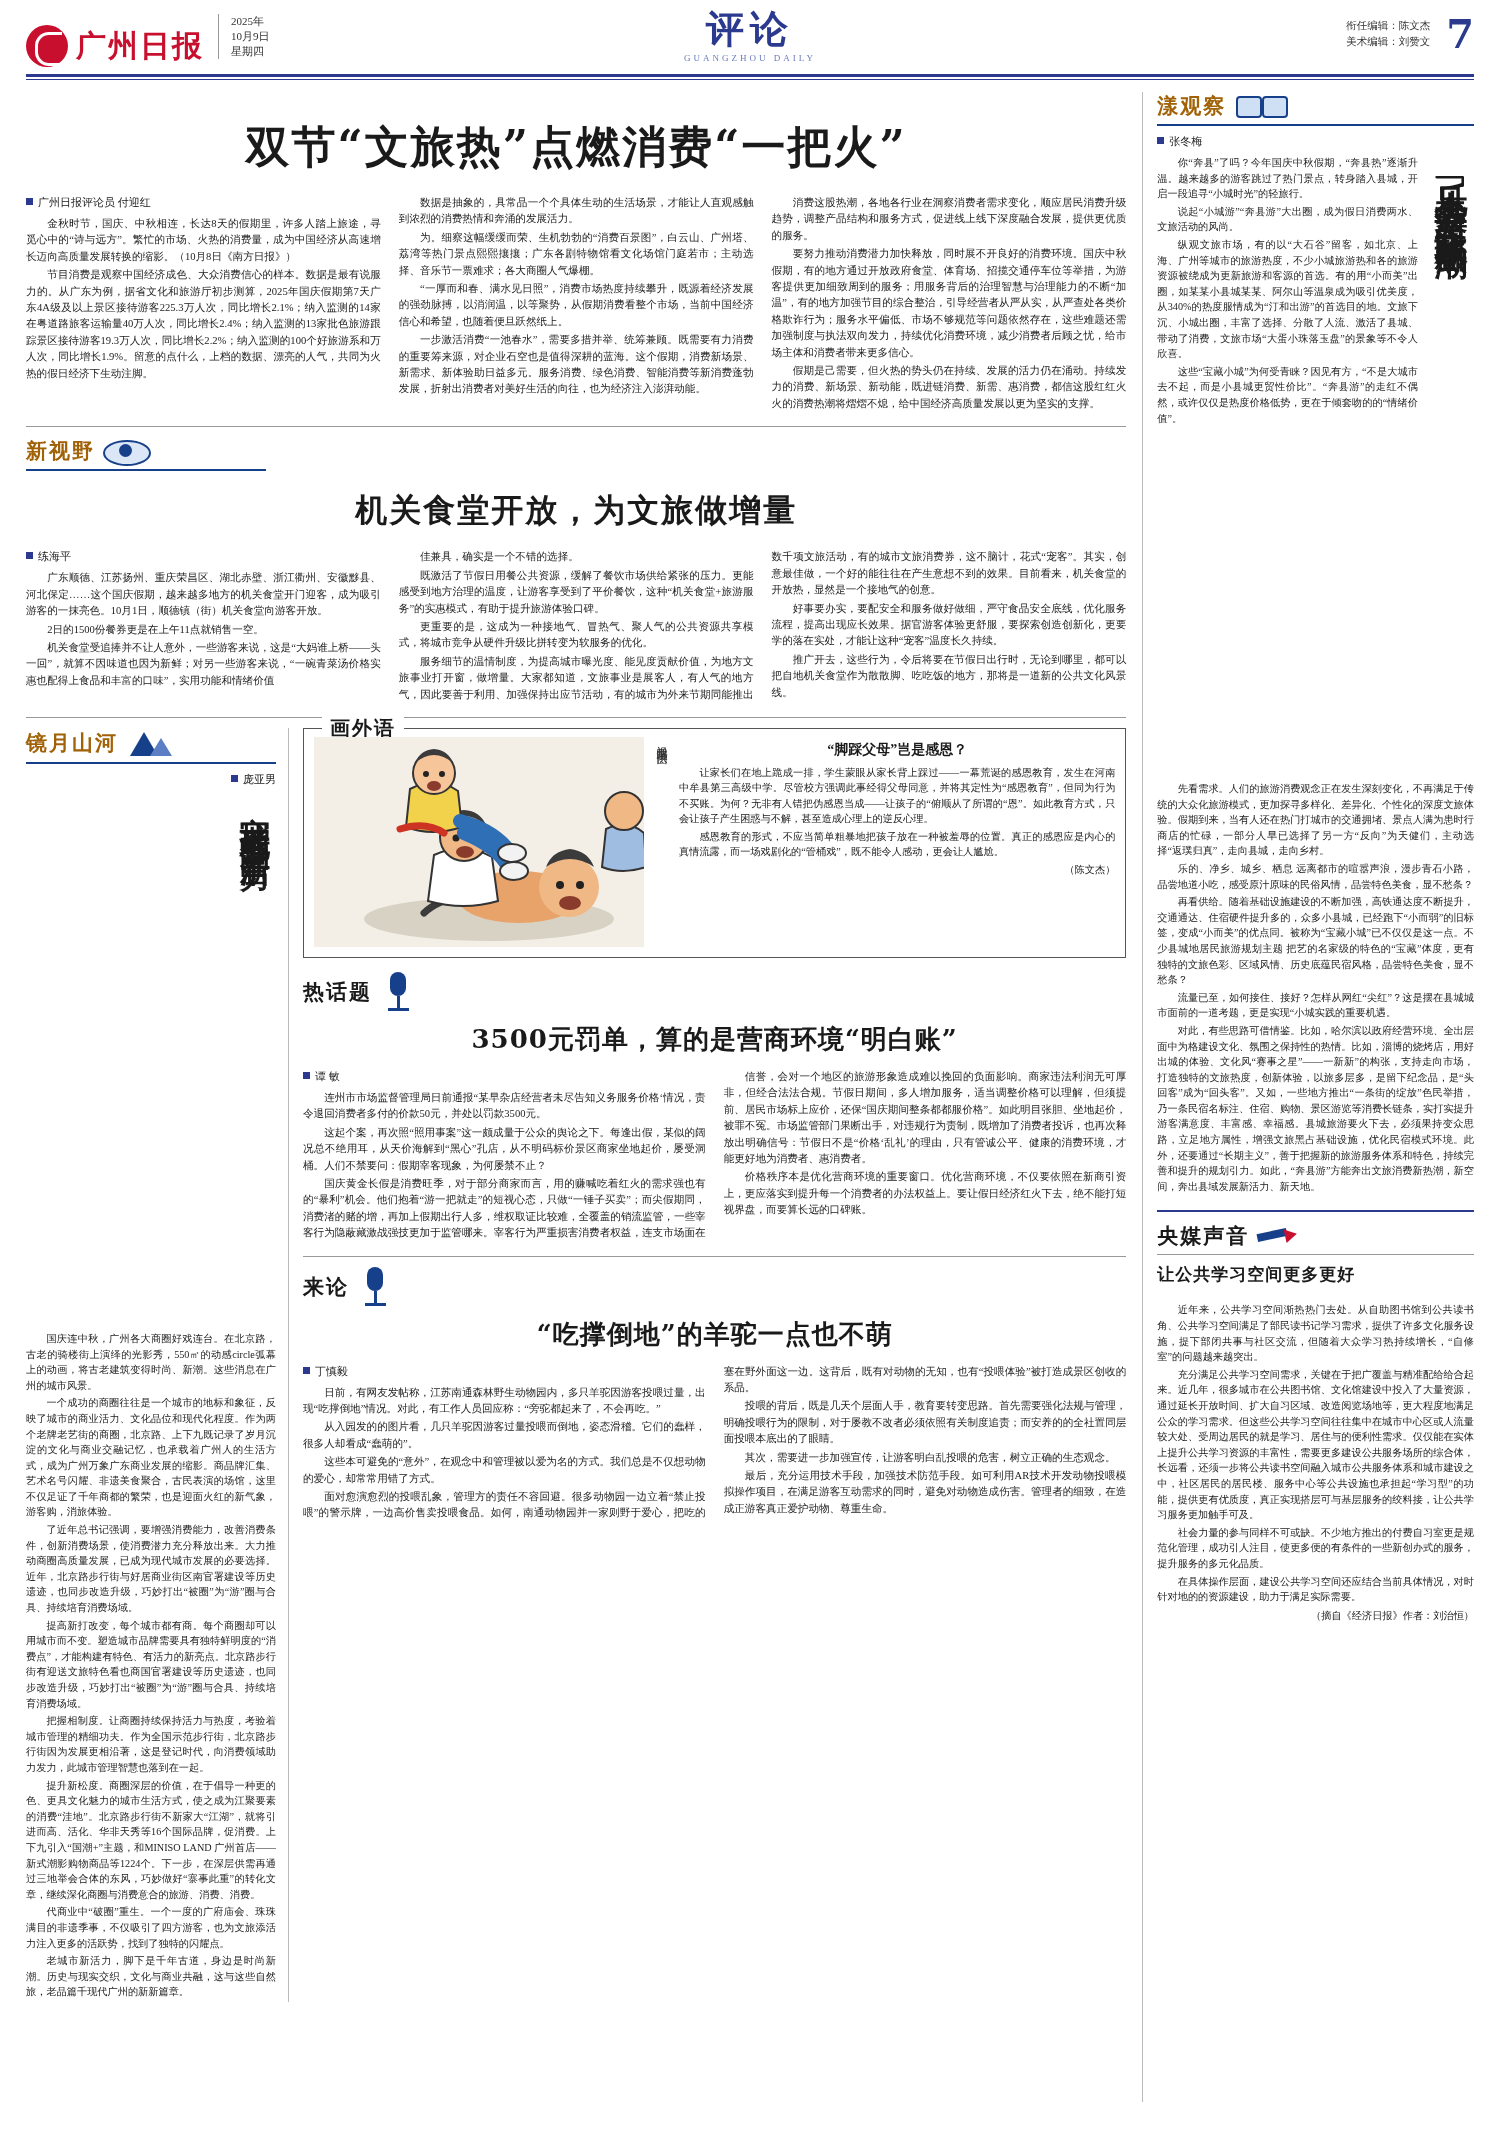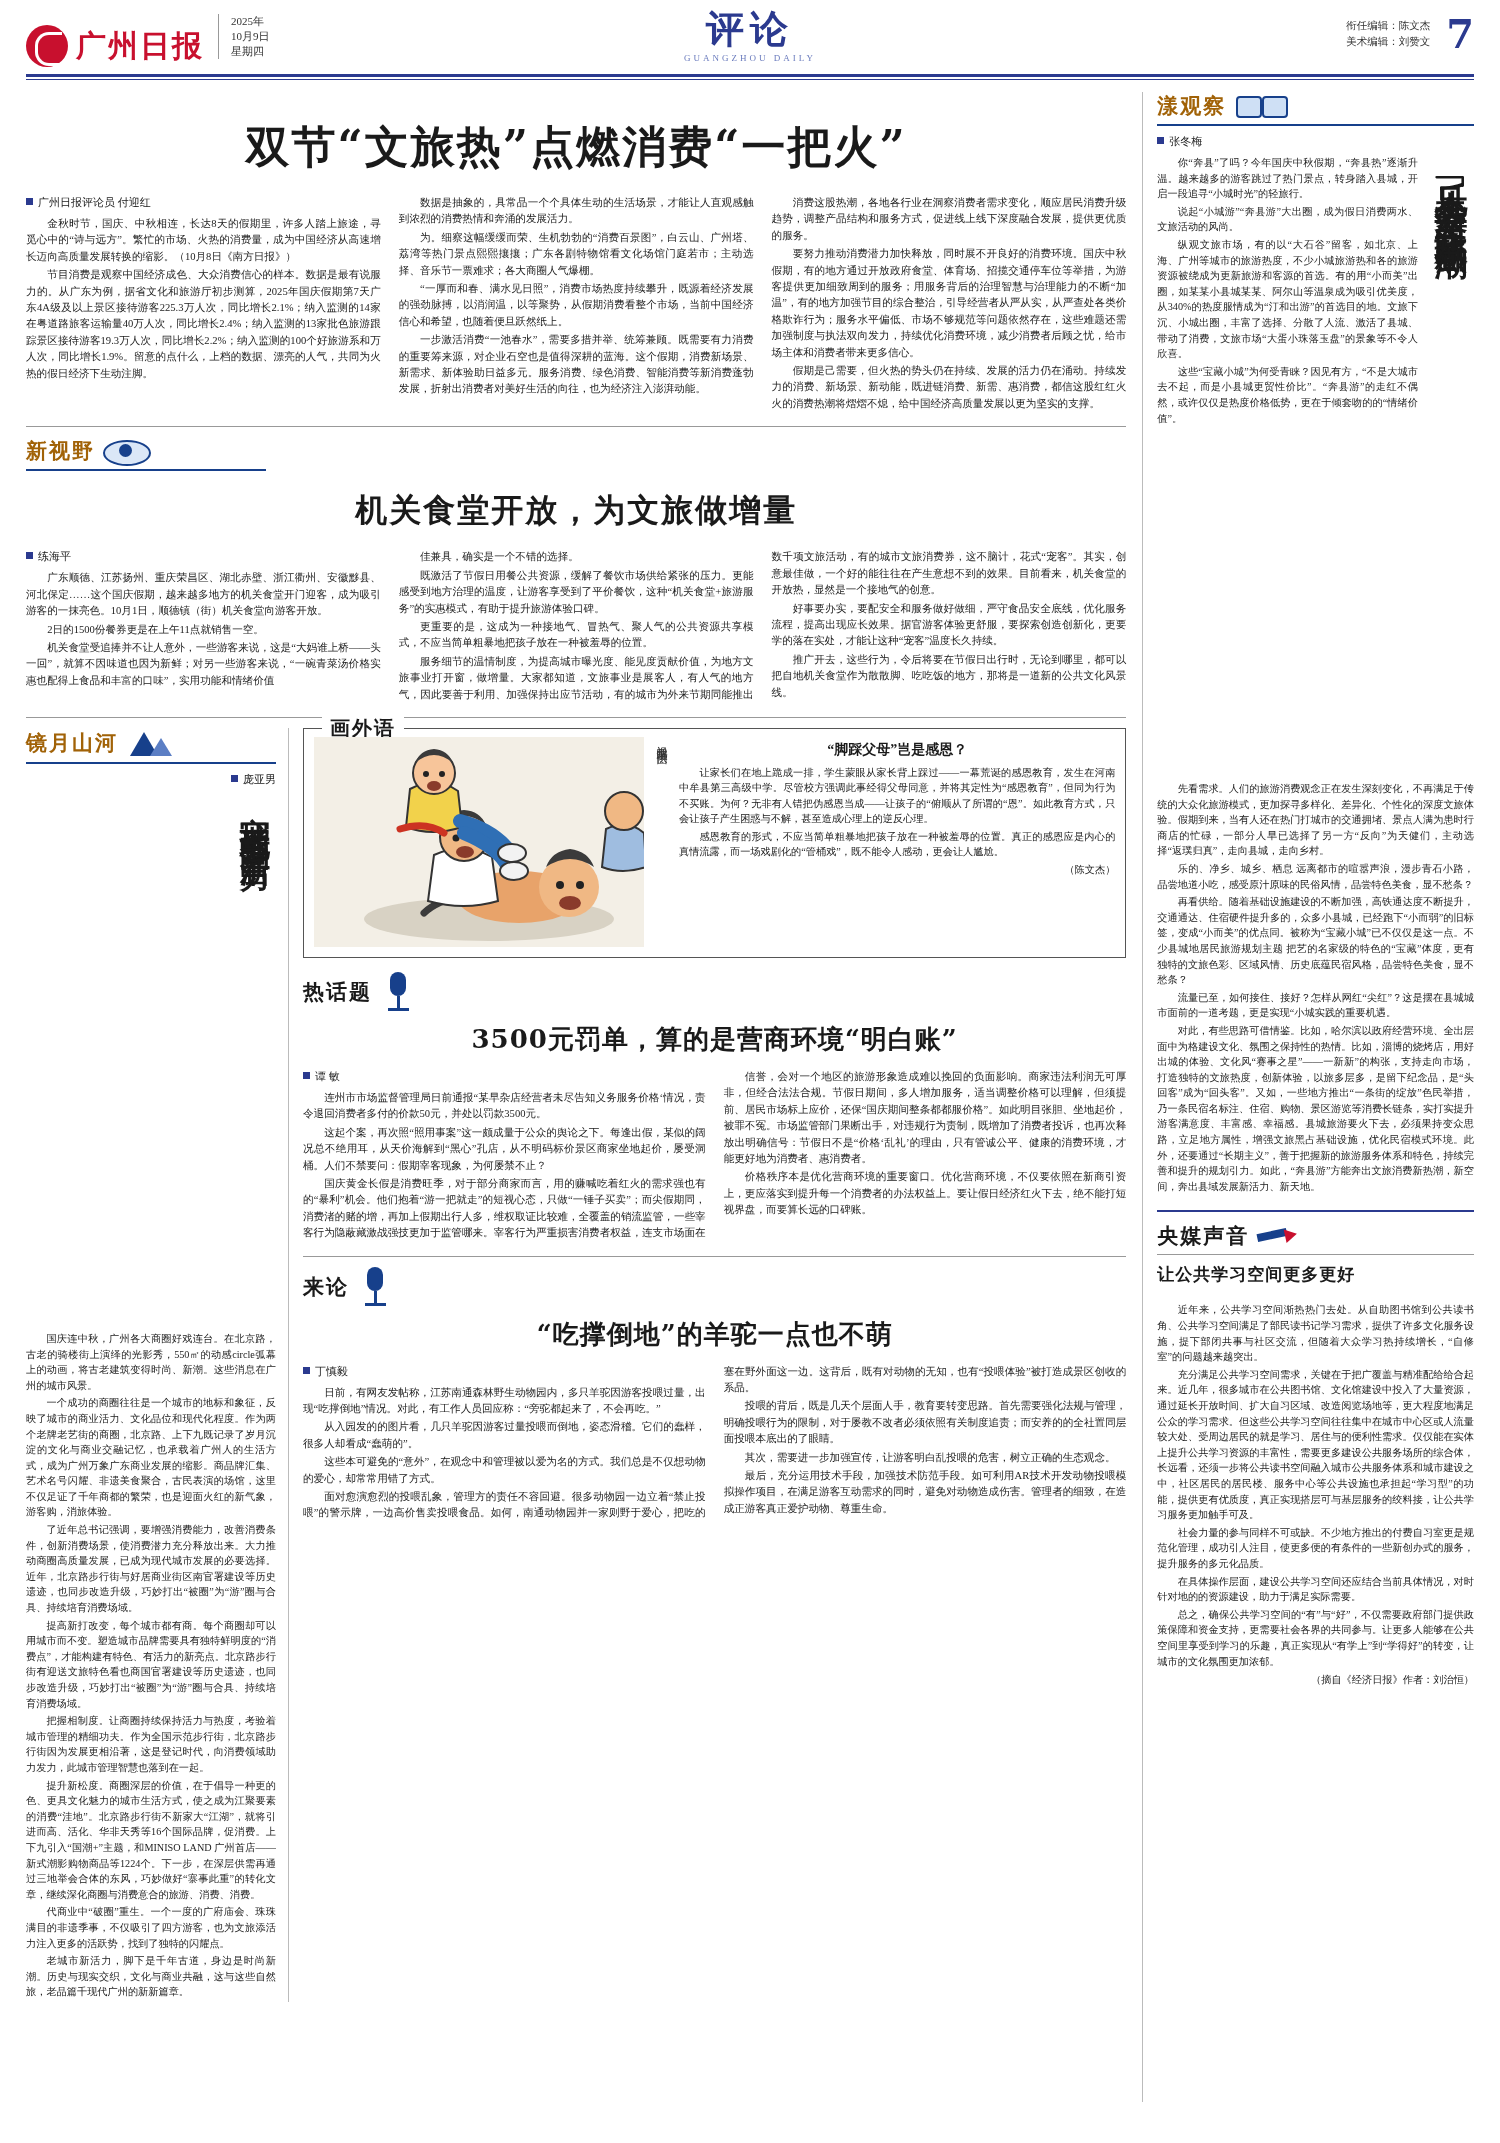--- a/index.html
+++ b/index.html
@@ -422,21 +422,21 @@
         </div>
         <div class="badge-underline"></div>
         <div class="headline-2">机关食堂开放，为文旅做增量</div>
         <div class="bodytext cols-3">
           <div class="byline"><span class="sq"></span><span>练海平</span></div>
           <p>广东顺德、江苏扬州、重庆荣昌区、湖北赤壁、浙江衢州、安徽黟县、河北保定……这个国庆假期，越来越多地方的机关食堂开门迎客，成为吸引游客的一抹亮色。10月1日，顺德镇（街）机关食堂向游客开放。</p>
           <p>2日的1500份餐券更是在上午11点就销售一空。</p>
           <p>机关食堂受追捧并不让人意外，一些游客来说，这是“大妈谁上桥——头一回”，就算不因味道也因为新鲜；对另一些游客来说，“一碗青菜汤价格实惠也配得上食品和丰富的口味”，实用功能和情绪价值</p>
           <p>佳兼具，确实是一个不错的选择。</p>
           <p>既激活了节假日用餐公共资源，缓解了餐饮市场供给紧张的压力。更能感受到地方治理的温度，让游客享受到了平价餐饮，这种“机关食堂+旅游服务”的实惠模式，有助于提升旅游体验口碑。</p>
-          <p>更重要的是，这成为一种接地气、冒热气、聚人气的公共资源共享模式，不应当简单粗暴地把孩子放在一种被羞辱的位置。</p>
+          <p>更重要的是，这成为一种接地气、冒热气、聚人气的公共资源共享模式，将城市竞争从硬件升级比拼转变为软服务的优化。</p>
           <p>服务细节的温情制度，为提高城市曝光度、能见度贡献价值，为地方文旅事业打开窗，做增量。大家都知道，文旅事业是展客人，有人气的地方气，因此要善于利用、加强保持出应节活动，有的城市为外来节期同能推出数千项文旅活动，有的城市文旅消费券，这不脑计，花式“宠客”。其实，创意最佳做，一个好的能往往在产生意想不到的效果。目前看来，机关食堂的开放热，显然是一个接地气的创意。</p>
           <p>好事要办实，要配安全和服务做好做细，严守食品安全底线，优化服务流程，提高出现应长效果。据官游客体验更舒服，要探索创造创新化，更要学的落在实处，才能让这种“宠客”温度长久持续。</p>
           <p>推广开去，这些行为，令后将要在节假日出行时，无论到哪里，都可以把自地机关食堂作为散散脚、吃吃饭的地方，那将是一道新的公共文化风景线。</p>
         </div>
       </div>
 
       <hr class="sep">
 
       <div class="lower-grid">
 
@@ -607,20 +607,19 @@
               <span class="tip"></span>
             </span>
         </div>
         <div style="border-bottom:1px solid #999; margin:4px 0 8px;"></div>
         <div style="font-size:17px; font-weight:bold; letter-spacing:1px; margin-bottom:16px;">让公共学习空间更多更好</div>
         <div class="bodytext small">
           <p>近年来，公共学习空间渐热热门去处。从自助图书馆到公共读书角、公共学习空间满足了部民读书记学习需求，提供了许多文化服务设施，提下部闭共事与社区交流，但随着大众学习热持续增长，“自修室”的问题越来越突出。</p>
           <p>充分满足公共学习空间需求，关键在于把广覆盖与精准配给给合起来。近几年，很多城市在公共图书馆、文化馆建设中投入了大量资源，通过延长开放时间、扩大自习区域、改造阅览场地等，更大程度地满足公众的学习需求。但这些公共学习空间往往集中在城市中心区或人流量较大处、受周边居民的就是学习、居住与的便利性需求。仅仅能在实体上提升公共学习资源的丰富性，需要更多建设公共服务场所的综合体，长远看，还须一步将公共读书空间融入城市公共服务体系和城市建设之中，社区居民的居民楼、服务中心等公共设施也承担起“学习型”的功能，提供更有优质度，真正实现搭层可与基层服务的绞料接，让公共学习服务更加触手可及。</p>
           <p>社会力量的参与同样不可或缺。不少地方推出的付费自习室更是规范化管理，成功引人注目，使更多便的有条件的一些新创办式的服务，提升服务的多元化品质。</p>
           <p>在具体操作层面，建设公共学习空间还应结合当前具体情况，对时针对地的的资源建设，助力于满足实际需要。</p>
-          <p>总之，确保公共学习空间的“有”与“好”，不仅需要政府部门提供政策保障和资金支持，更需要社会各界的共同参与。让更多人能够在公共空间里享受到学习的乐趣，真正实现从“有学上”到“学得好”的转变，让城市的文化氛围更加浓郁。</p>
         </div>
         <div class="source-line">（摘自《经济日报》作者：刘治恒）</div>
       </div>
 
     </div>
   </div>
 </div>
 
 </body></html>

